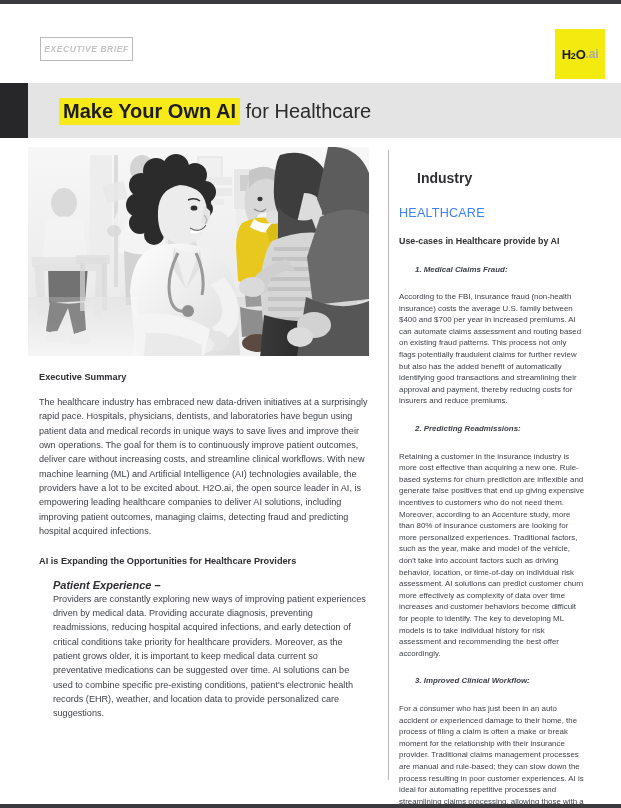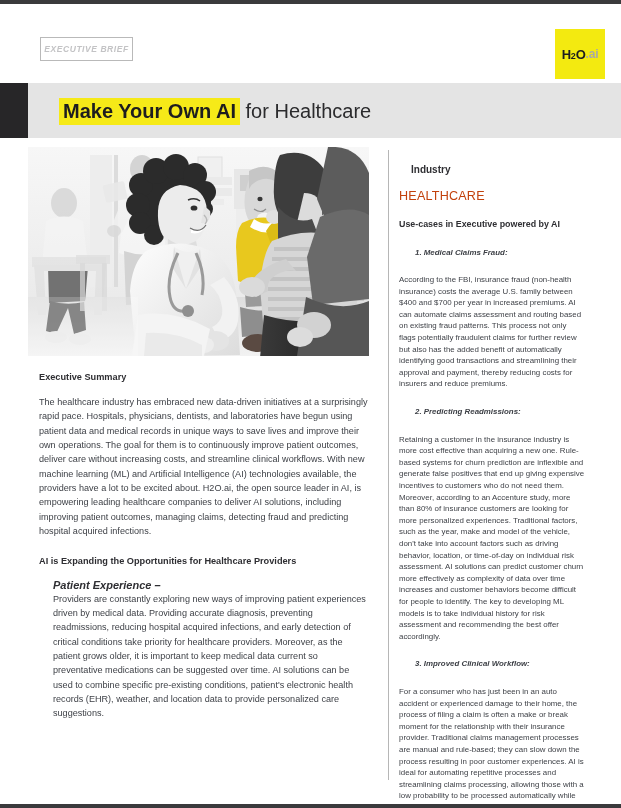--- a/index.html
+++ b/index.html
@@ -38,22 +38,22 @@
   
   .left-col{position:absolute;left:39px;top:372px;width:330px;}
   .lc-h{font-size:9.2px;font-weight:bold;color:#2f2f33;margin:0 0 11px 0;line-height:1.3;}
   .lc-p{font-size:9.1px;color:#3c3f45;line-height:1.58;margin:0;text-align:left;}
   .sec-gap{height:17px;}
   .sub-block{margin-left:14px;}
   .lc-sub{font-size:11px;font-weight:bold;font-style:italic;color:#2f2f33;margin:0 0 1px 0;}
 
   
   .right-col{position:absolute;left:399px;top:152px;width:186px;}
-  .rc-kicker{font-size:10px;font-weight:bold;color:#2f2f33;line-height:1.25;margin:12px;}
-  .rc-industry{font-size:12.6px;font-weight:normal;color:#c2410c;letter-spacing:.2px;line-height:1.25;margin:12px 0 14px 0;}
+  .rc-kicker{font-size:14px;font-weight:bold;color:#2f2f33;line-height:1.25;margin:18px;}
+  .rc-industry{font-size:12.6px;font-weight:normal;color:#3b82f6;letter-spacing:.2px;line-height:1.25;margin:12px 0 14px 0;}
   .rc-h{font-size:8.9px;font-weight:bold;color:#2f2f33;line-height:1.38;margin:0 0 13px 0;}
   .rc-item{margin-bottom:12px;}
   .rc-title{font-size:7.9px;font-style:italic;font-weight:bold;color:#3c3f45;margin:16px;line-height:1.45;}
   .rc-body{font-size:7.9px;color:#3c3f45;line-height:1.47;margin:0;}
 </style>
 </head>
 <body>
 
 <div class="page">
 
@@ -248,21 +248,21 @@
     <div class="lc-h">AI is Expanding the Opportunities for Healthcare Providers</div>
     <div class="sub-block">
       <div class="lc-sub">Patient Experience –</div>
       <p class="lc-p">Providers are constantly exploring new ways of improving patient experiences driven by medical data. Providing accurate diagnosis, preventing readmissions, reducing hospital acquired infections, and early detection of critical conditions take priority for healthcare providers. Moreover, as the patient grows older, it is important to keep medical data current so preventative medications can be suggested over time. AI solutions can be used to combine specific pre-existing conditions, patient's electronic health records (EHR), weather, and location data to provide personalized care suggestions.</p>
     </div>
   </div>
 
   <div class="right-col">
     <div class="rc-kicker">Industry</div>
     <div class="rc-industry">HEALTHCARE</div>
-    <div class="rc-h">Use-cases in Executive powered by AI</div>
+    <div class="rc-h">Use-cases in Healthcare provide by AI</div>
 
     <div class="rc-item">
       <div class="rc-title">1. Medical Claims Fraud:</div>
       <p class="rc-body">According to the FBI, insurance fraud (non-health insurance) costs the average U.S. family between $400 and $700 per year in increased premiums. AI can automate claims assessment and routing based on existing fraud patterns. This process not only flags potentially fraudulent claims for further review but also has the added benefit of automatically identifying good transactions and streamlining their approval and payment, thereby reducing costs for insurers and reduce premiums.</p>
     </div>
     <div class="rc-item">
       <div class="rc-title">2. Predicting Readmissions:</div>
       <p class="rc-body">Retaining a customer in the insurance industry is more cost effective than acquiring a new one. Rule-based systems for churn prediction are inflexible and generate false positives that end up giving expensive incentives to customers who do not need them. Moreover, according to an Accenture study, more than 80% of insurance customers are looking for more personalized experiences. Traditional factors, such as the year, make and model of the vehicle, don't take into account factors such as driving behavior, location, or time-of-day on individual risk assessment. AI solutions can predict customer churn more effectively as complexity of data over time increases and customer behaviors become difficult for people to identify. The key to developing ML models is to take individual history for risk assessment and recommending the best offer accordingly.</p>
     </div>
     <div class="rc-item">

